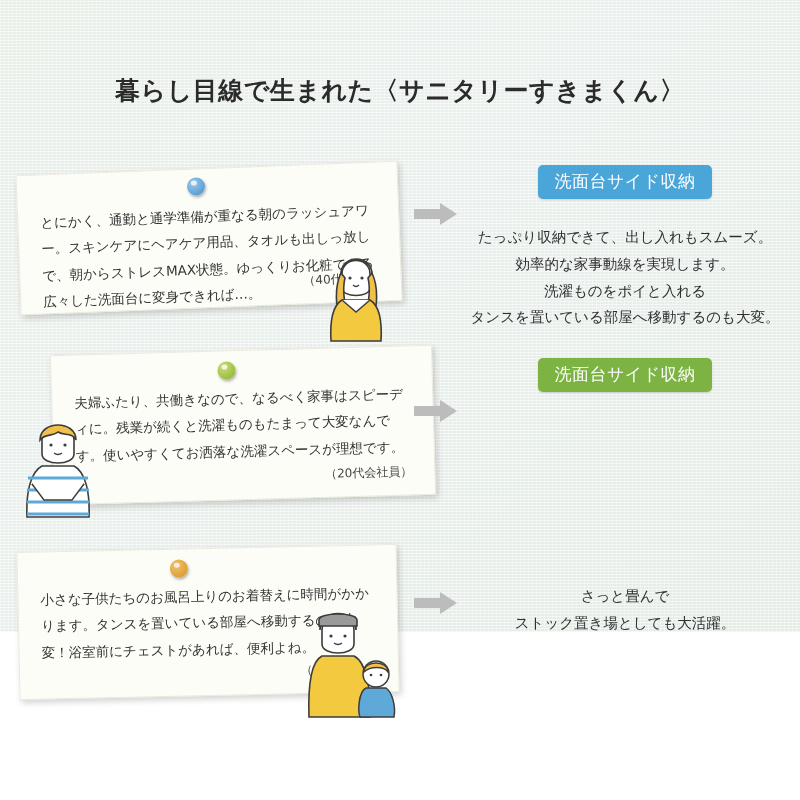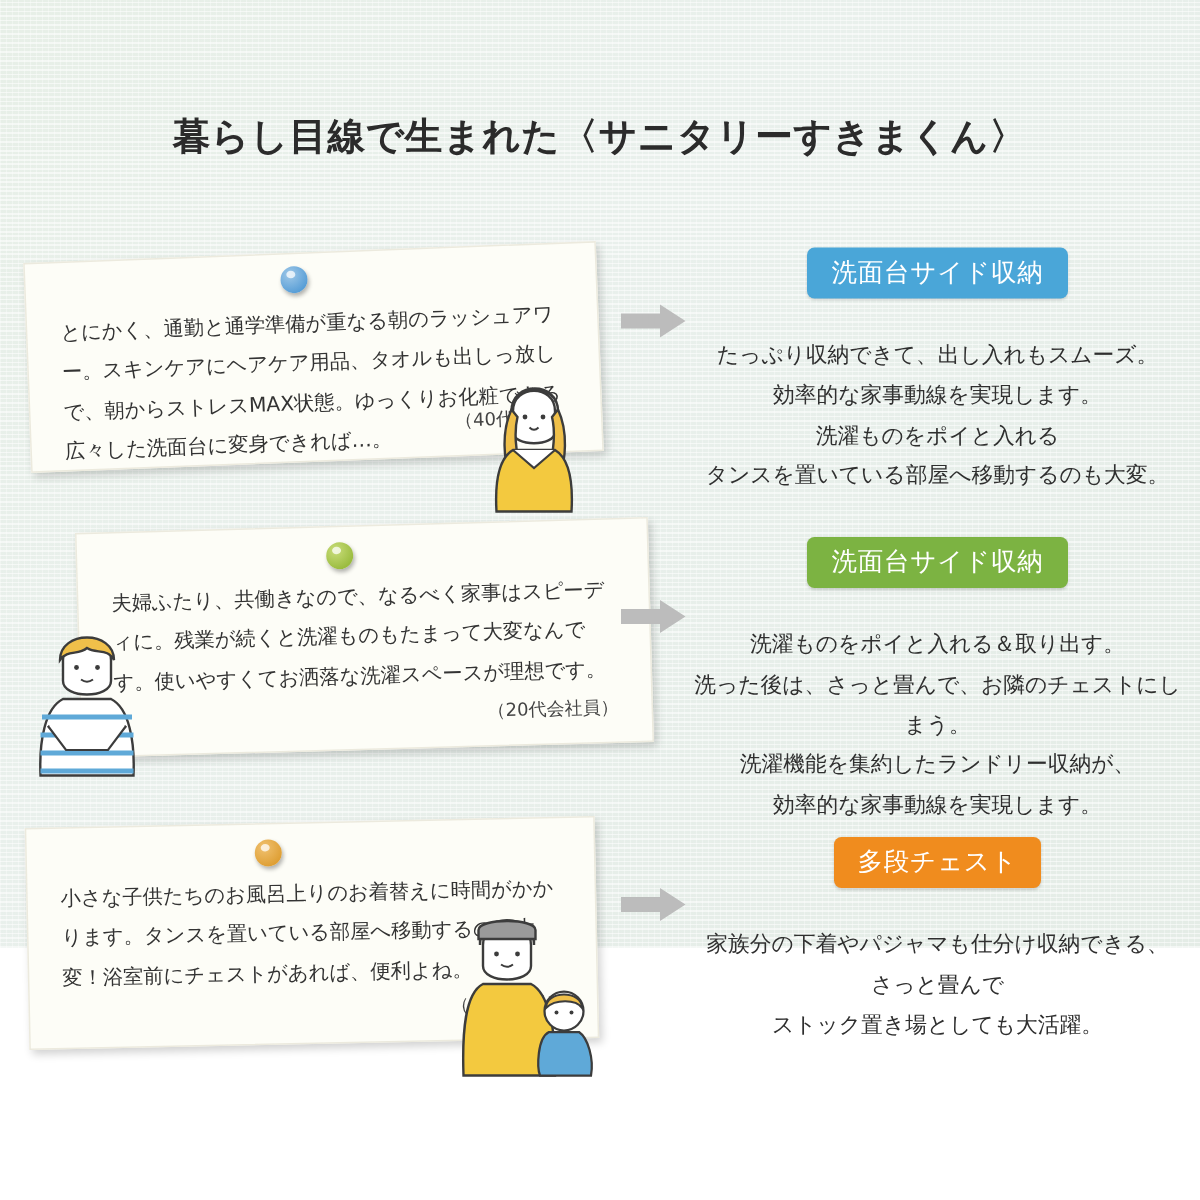--- a/index.html
+++ b/index.html
@@ -205,30 +205,22 @@
     <div class="rdesc">
       <div>たっぷり収納できて、出し入れもスムーズ。</div>
       <div>効率的な家事動線を実現します。</div>
       <div>洗濯ものをポイと入れる</div>
       <div>タンスを置いている部屋へ移動するのも大変。</div>
     </div>
   </div>
 
   <div class="rcol" id="r2">
     <span class="badge" style="background:#7cb342">洗面台サイド収納</span>
+  </div>
+
+  <div class="rcol" id="r3">
     <div class="rdesc">
-      <div>洗濯ものをポイと入れる＆取り出す。</div>
-      <div>洗った後は、さっと畳んで、お隣のチェストにしまう。</div>
-      <div>洗濯機能を集約したランドリー収納が、</div>
-      <div>効率的な家事動線を実現します。</div>
-    </div>
-  </div>
-
-  <div class="rcol" id="r3">
-    <span class="badge" style="background:#f08c1e">多段チェスト</span>
-    <div class="rdesc">
-      <div>家族分の下着やパジャマも仕分け収納できる、</div>
       <div>さっと畳んで</div>
       <div>ストック置き場としても大活躍。</div>
     </div>
   </div>
 
 </div>
 
 </body></html>

